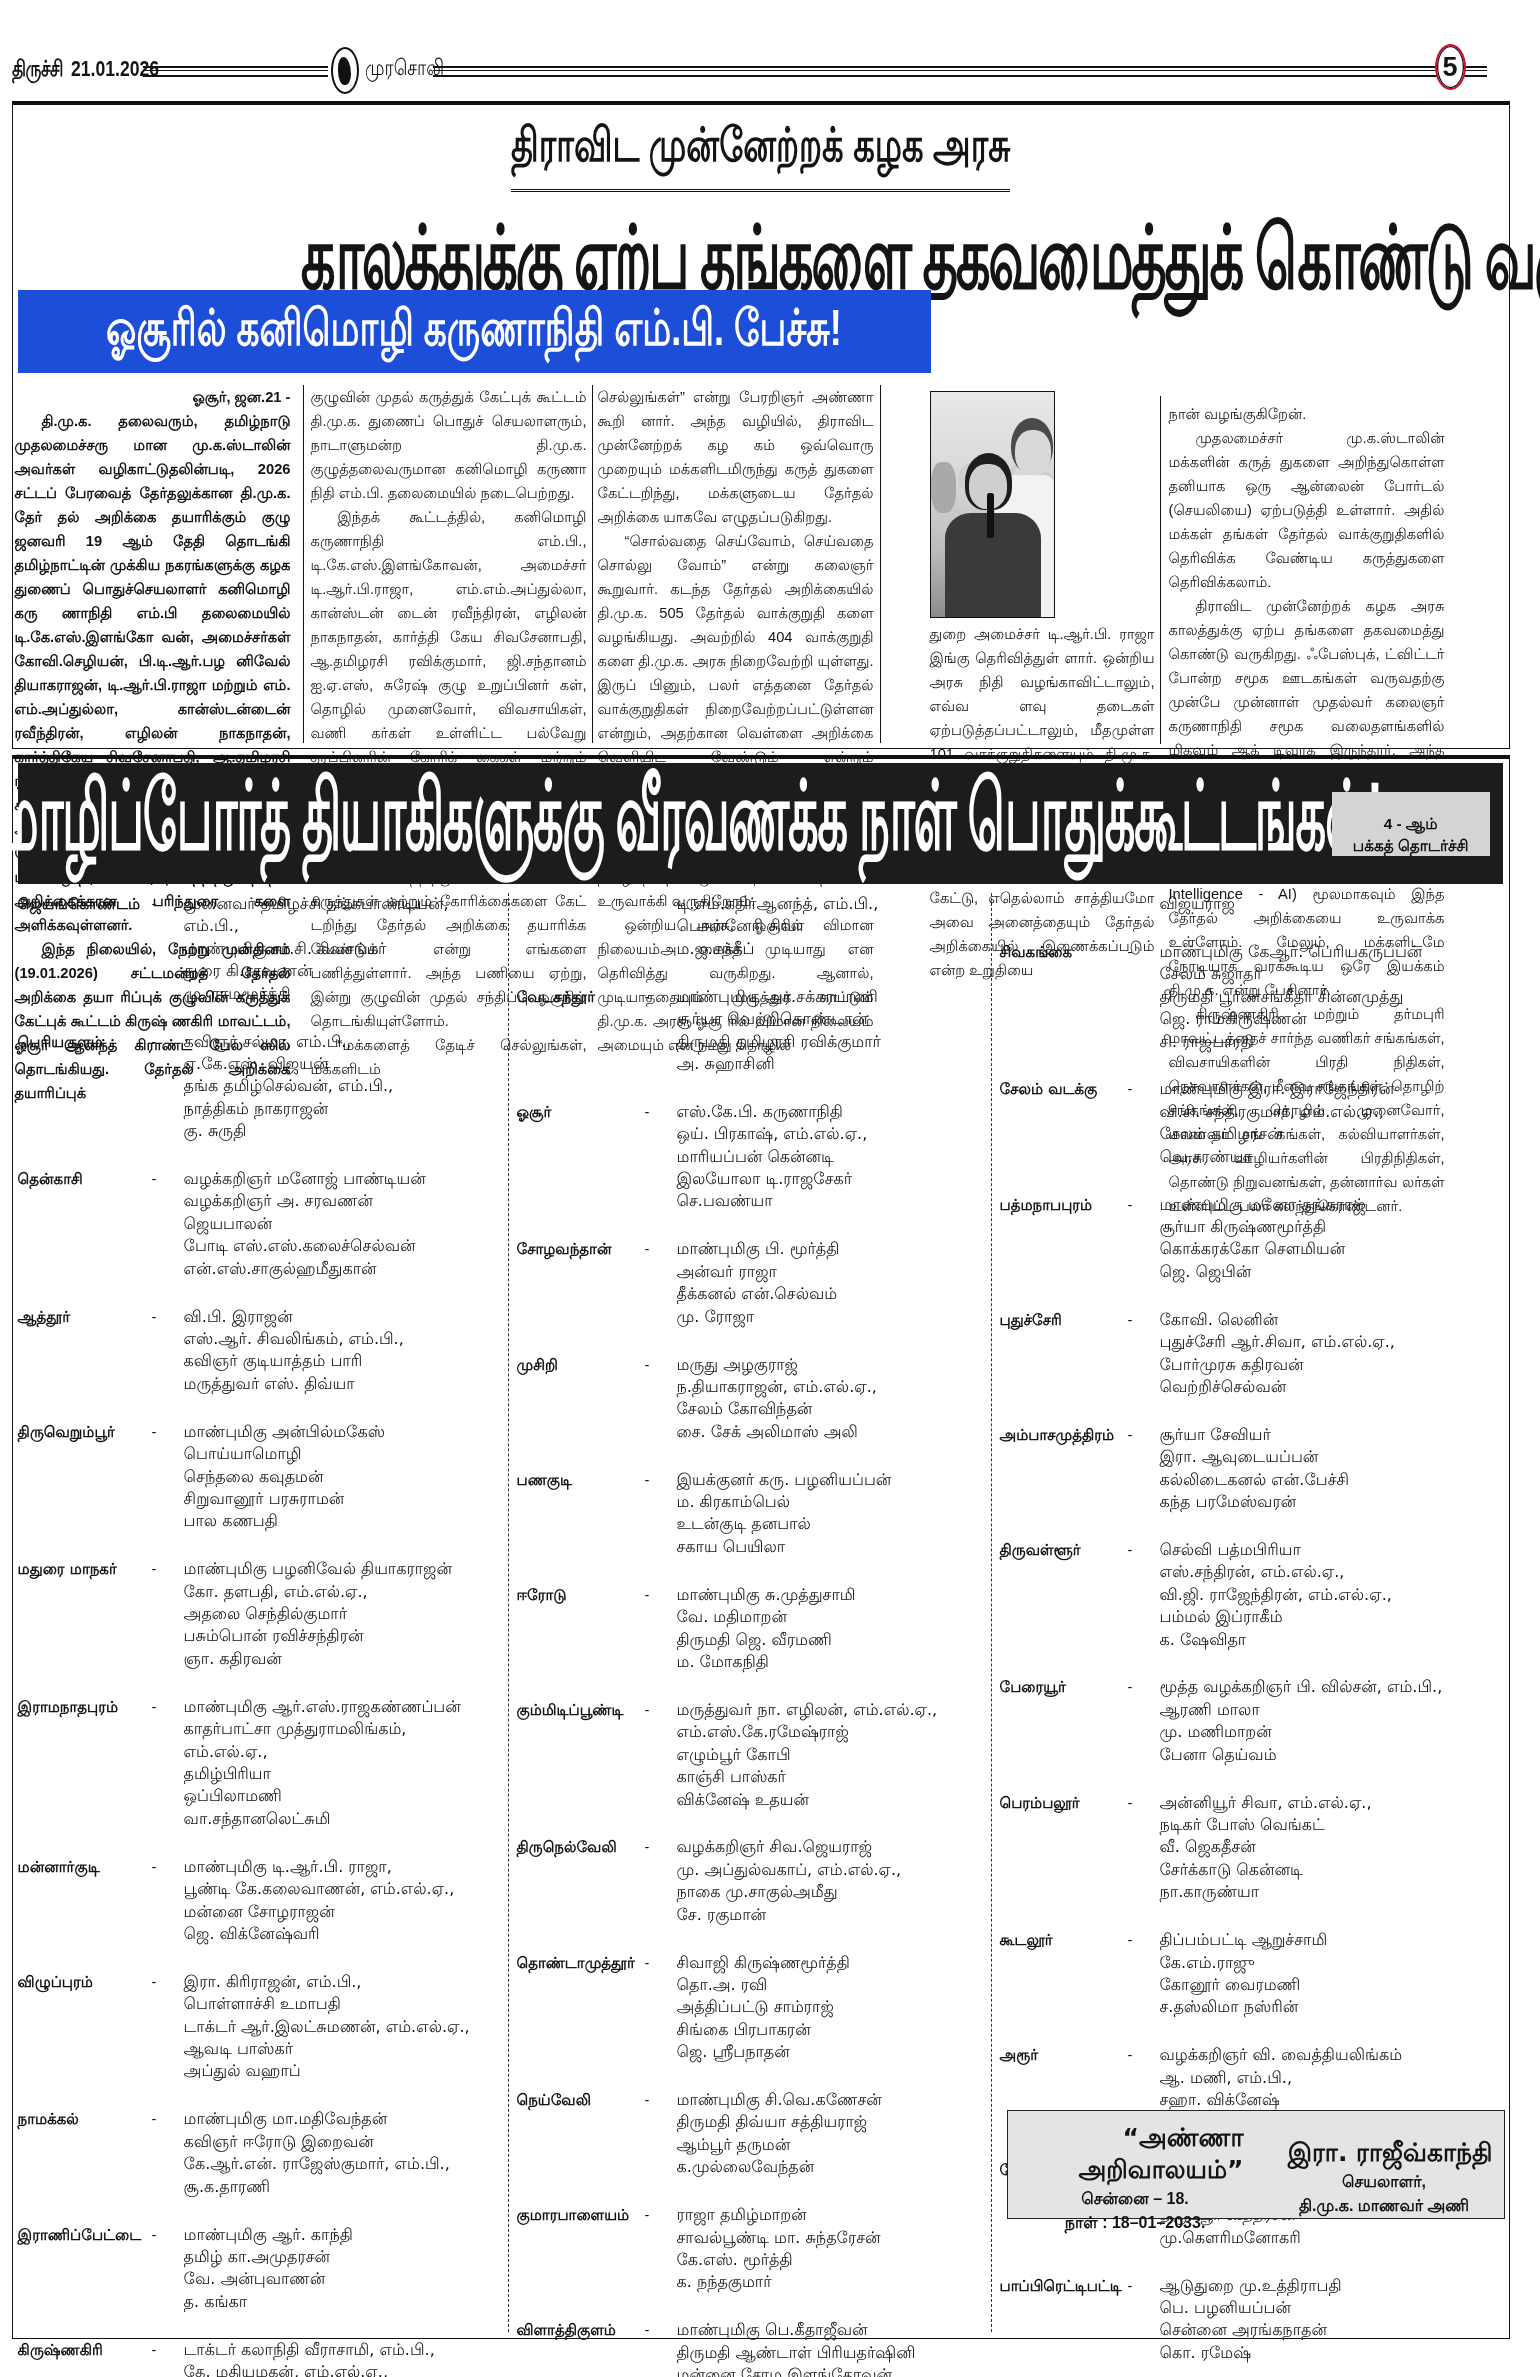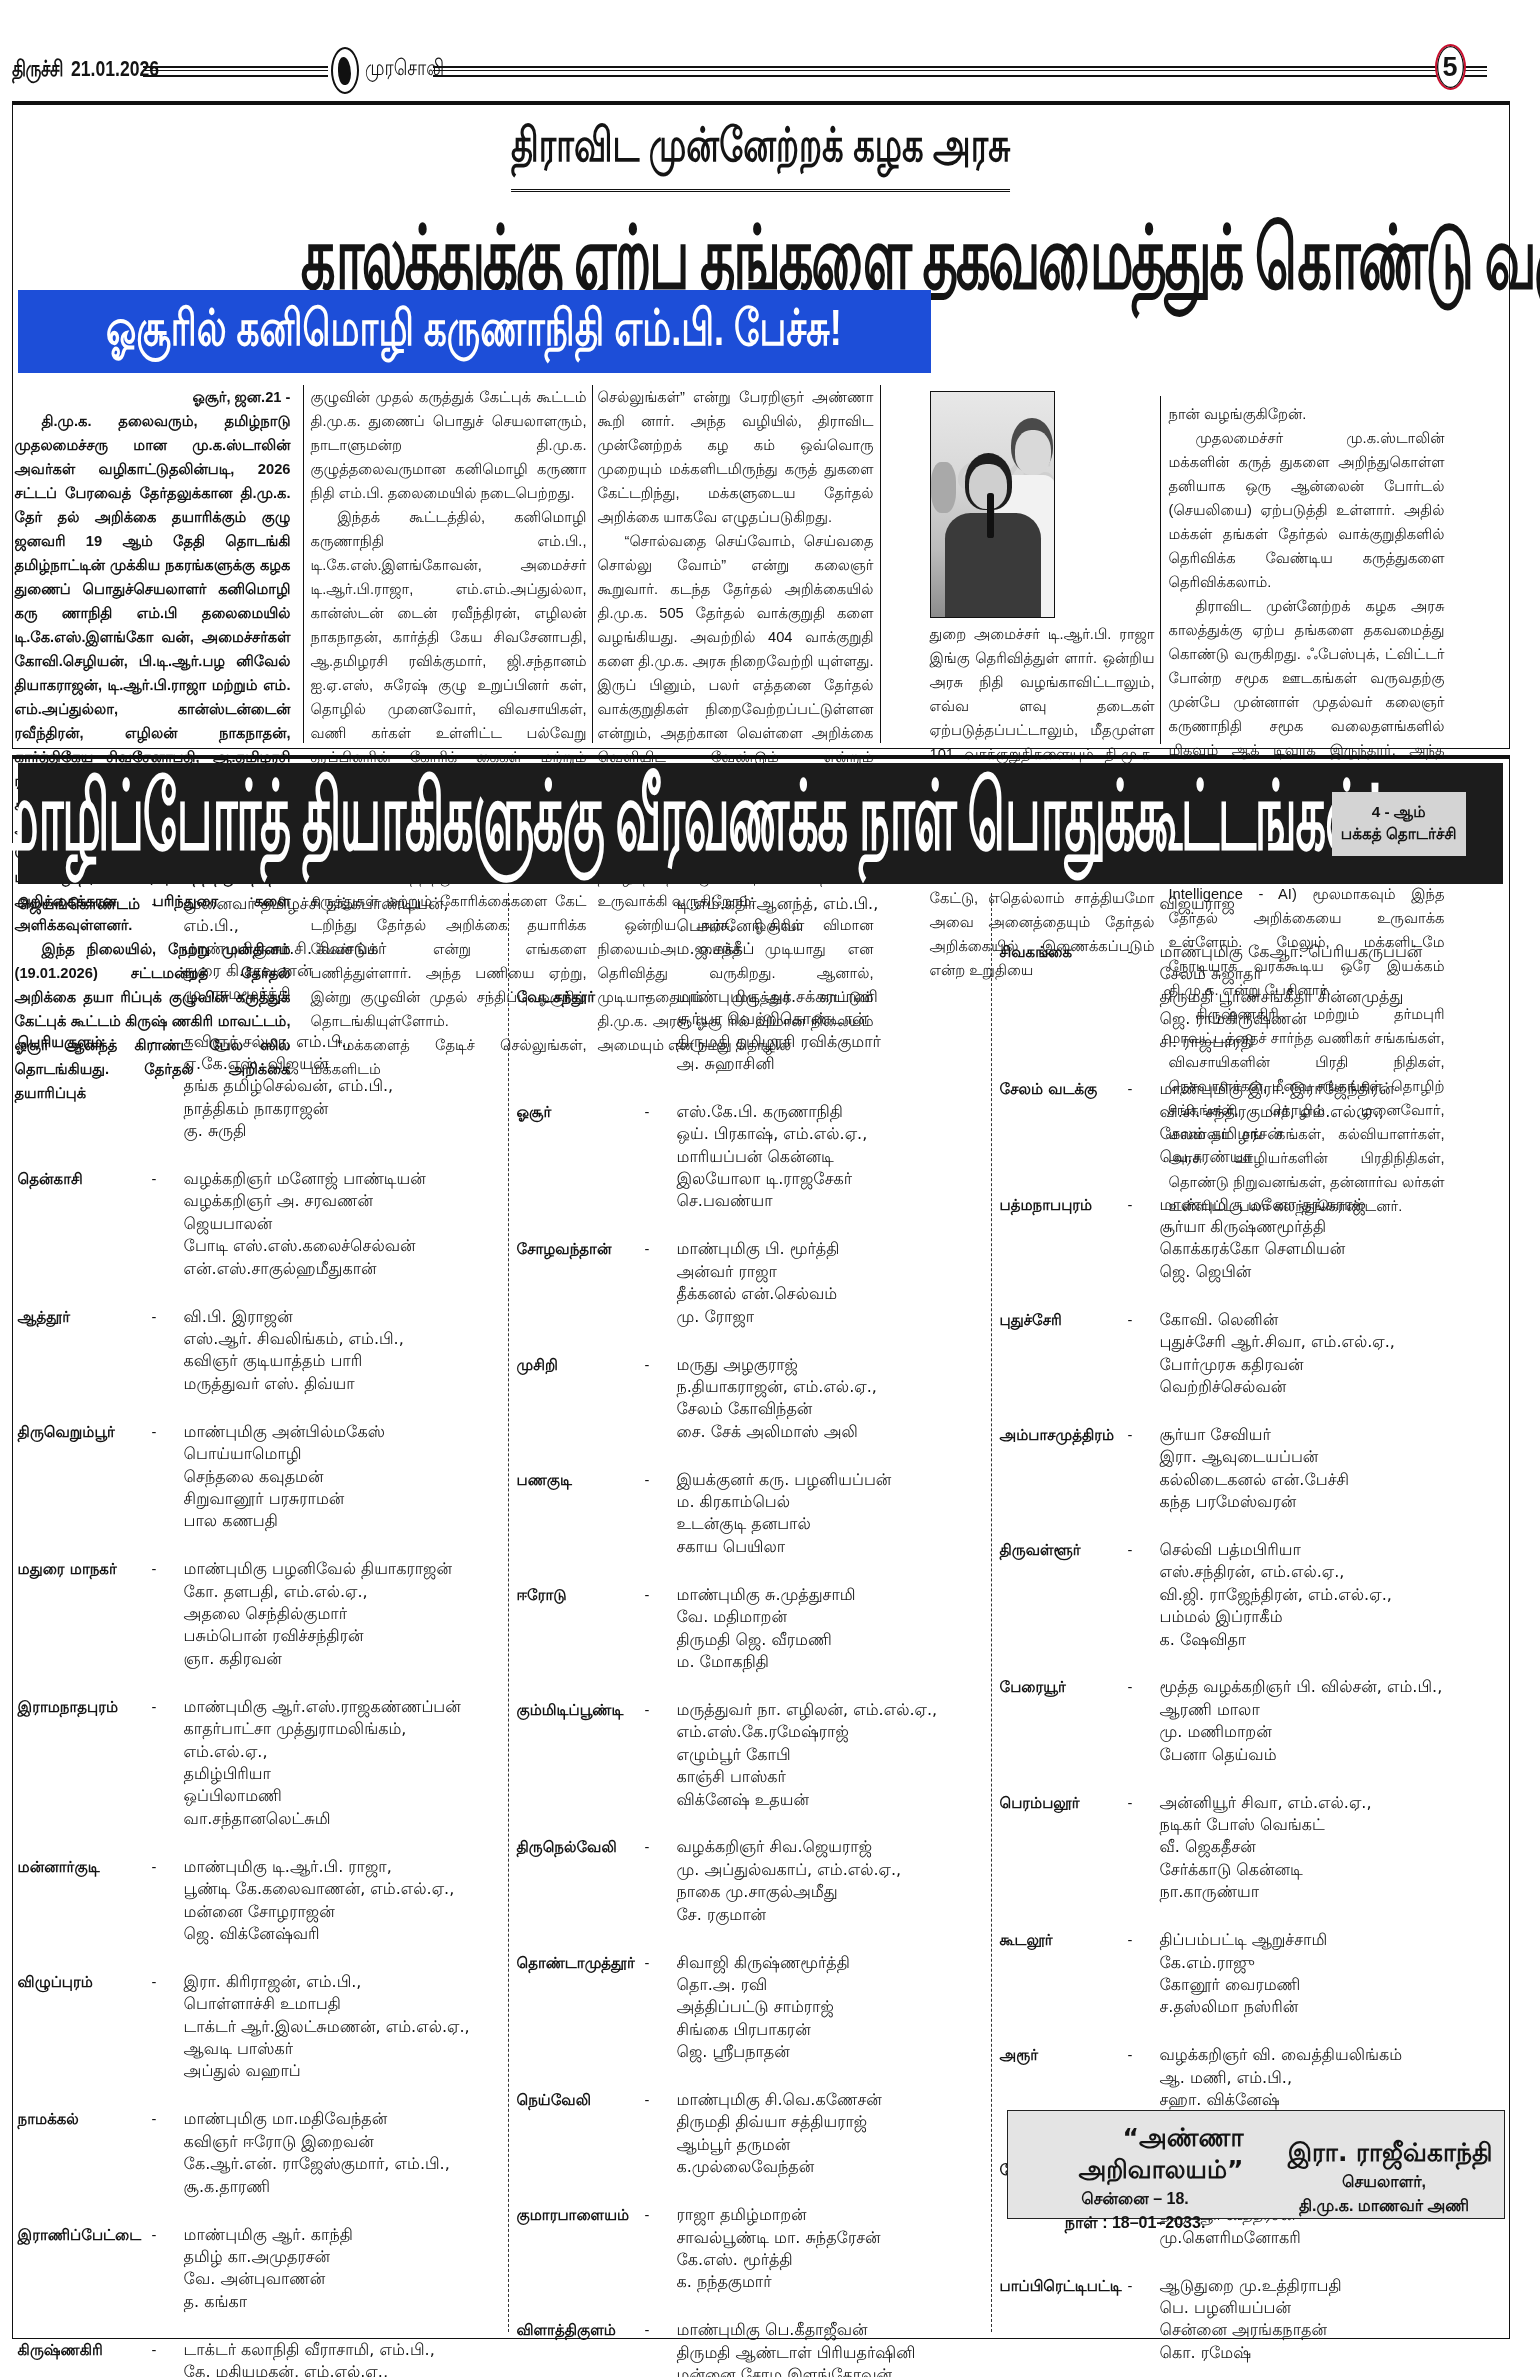--- a/index.html
+++ b/index.html
@@ -49,21 +49,21 @@
   .photo .mic { position: absolute; left: 56px; top: 101px; width: 7.7px; height: 45px; background: #111; border-radius: 2.6px; }
 
   .col4 { left: 917px; top: 517px; width: 225px; }
   .col5 { left: 1156px; top: 297px; width: 276px; }
 
   
   .art2 { position: absolute; left: 11.5px; top: 755px; width: 1498px; height: 1584px; border: 1.9px solid #111; border-top: 4.5px solid #111; }
   .banner2 { position: absolute; left: 5.1px; top: 3.8px; width: 1485px; height: 121px; background: #1c1c1c; }
   .banner2 .t { position: absolute; left: 0; top: 0; width: 1309px; height: 121px; color: #fff; font-size: 96px; font-weight: bold; display: flex; align-items: center; justify-content: center; white-space: nowrap; }
   .banner2 .t span { display: inline-block; transform: scaleX(0.5); letter-spacing: -2.6px; }
-  .banner2 .cont { position: absolute; left: 1314px; top: 29px; width: 134px; height: 64px; background: #d4d4d4; color: #111; text-align: center; font-weight: bold; font-size: 15.3px; line-height: 22px; padding-top: 9px; }
+  .banner2 .cont { position: absolute; left: 1314px; top: 29px; width: 158px; height: 64px; background: #d4d4d4; color: #111; text-align: center; font-weight: bold; font-size: 15.3px; line-height: 22px; padding-top: 21px; }
 
   .list-col { position: absolute; top: 134px; font-size: 14.7px; }
   .lc1 { left: 5.1px; width: 476px; }
   .lc2 { left: 504px; width: 473px; }
   .lc3 { left: 987px; width: 511px; }
   .dotted { position: absolute; top: 134px; height: 1439px; border-left: 1.9px dashed #333; }
   .entry { display: flex; margin-bottom: 25.5px; }
   .e-place { width: 134px; font-weight: 700; font-family: "DejaVu Sans", sans-serif; font-size: 15px; line-height: 23px; }
   .e-dash { width: 32px; line-height: 23px; }
   .e-names { flex: 1; font-family: "DejaVu Sans", sans-serif; font-size: 16px; line-height: 22.4px; }

